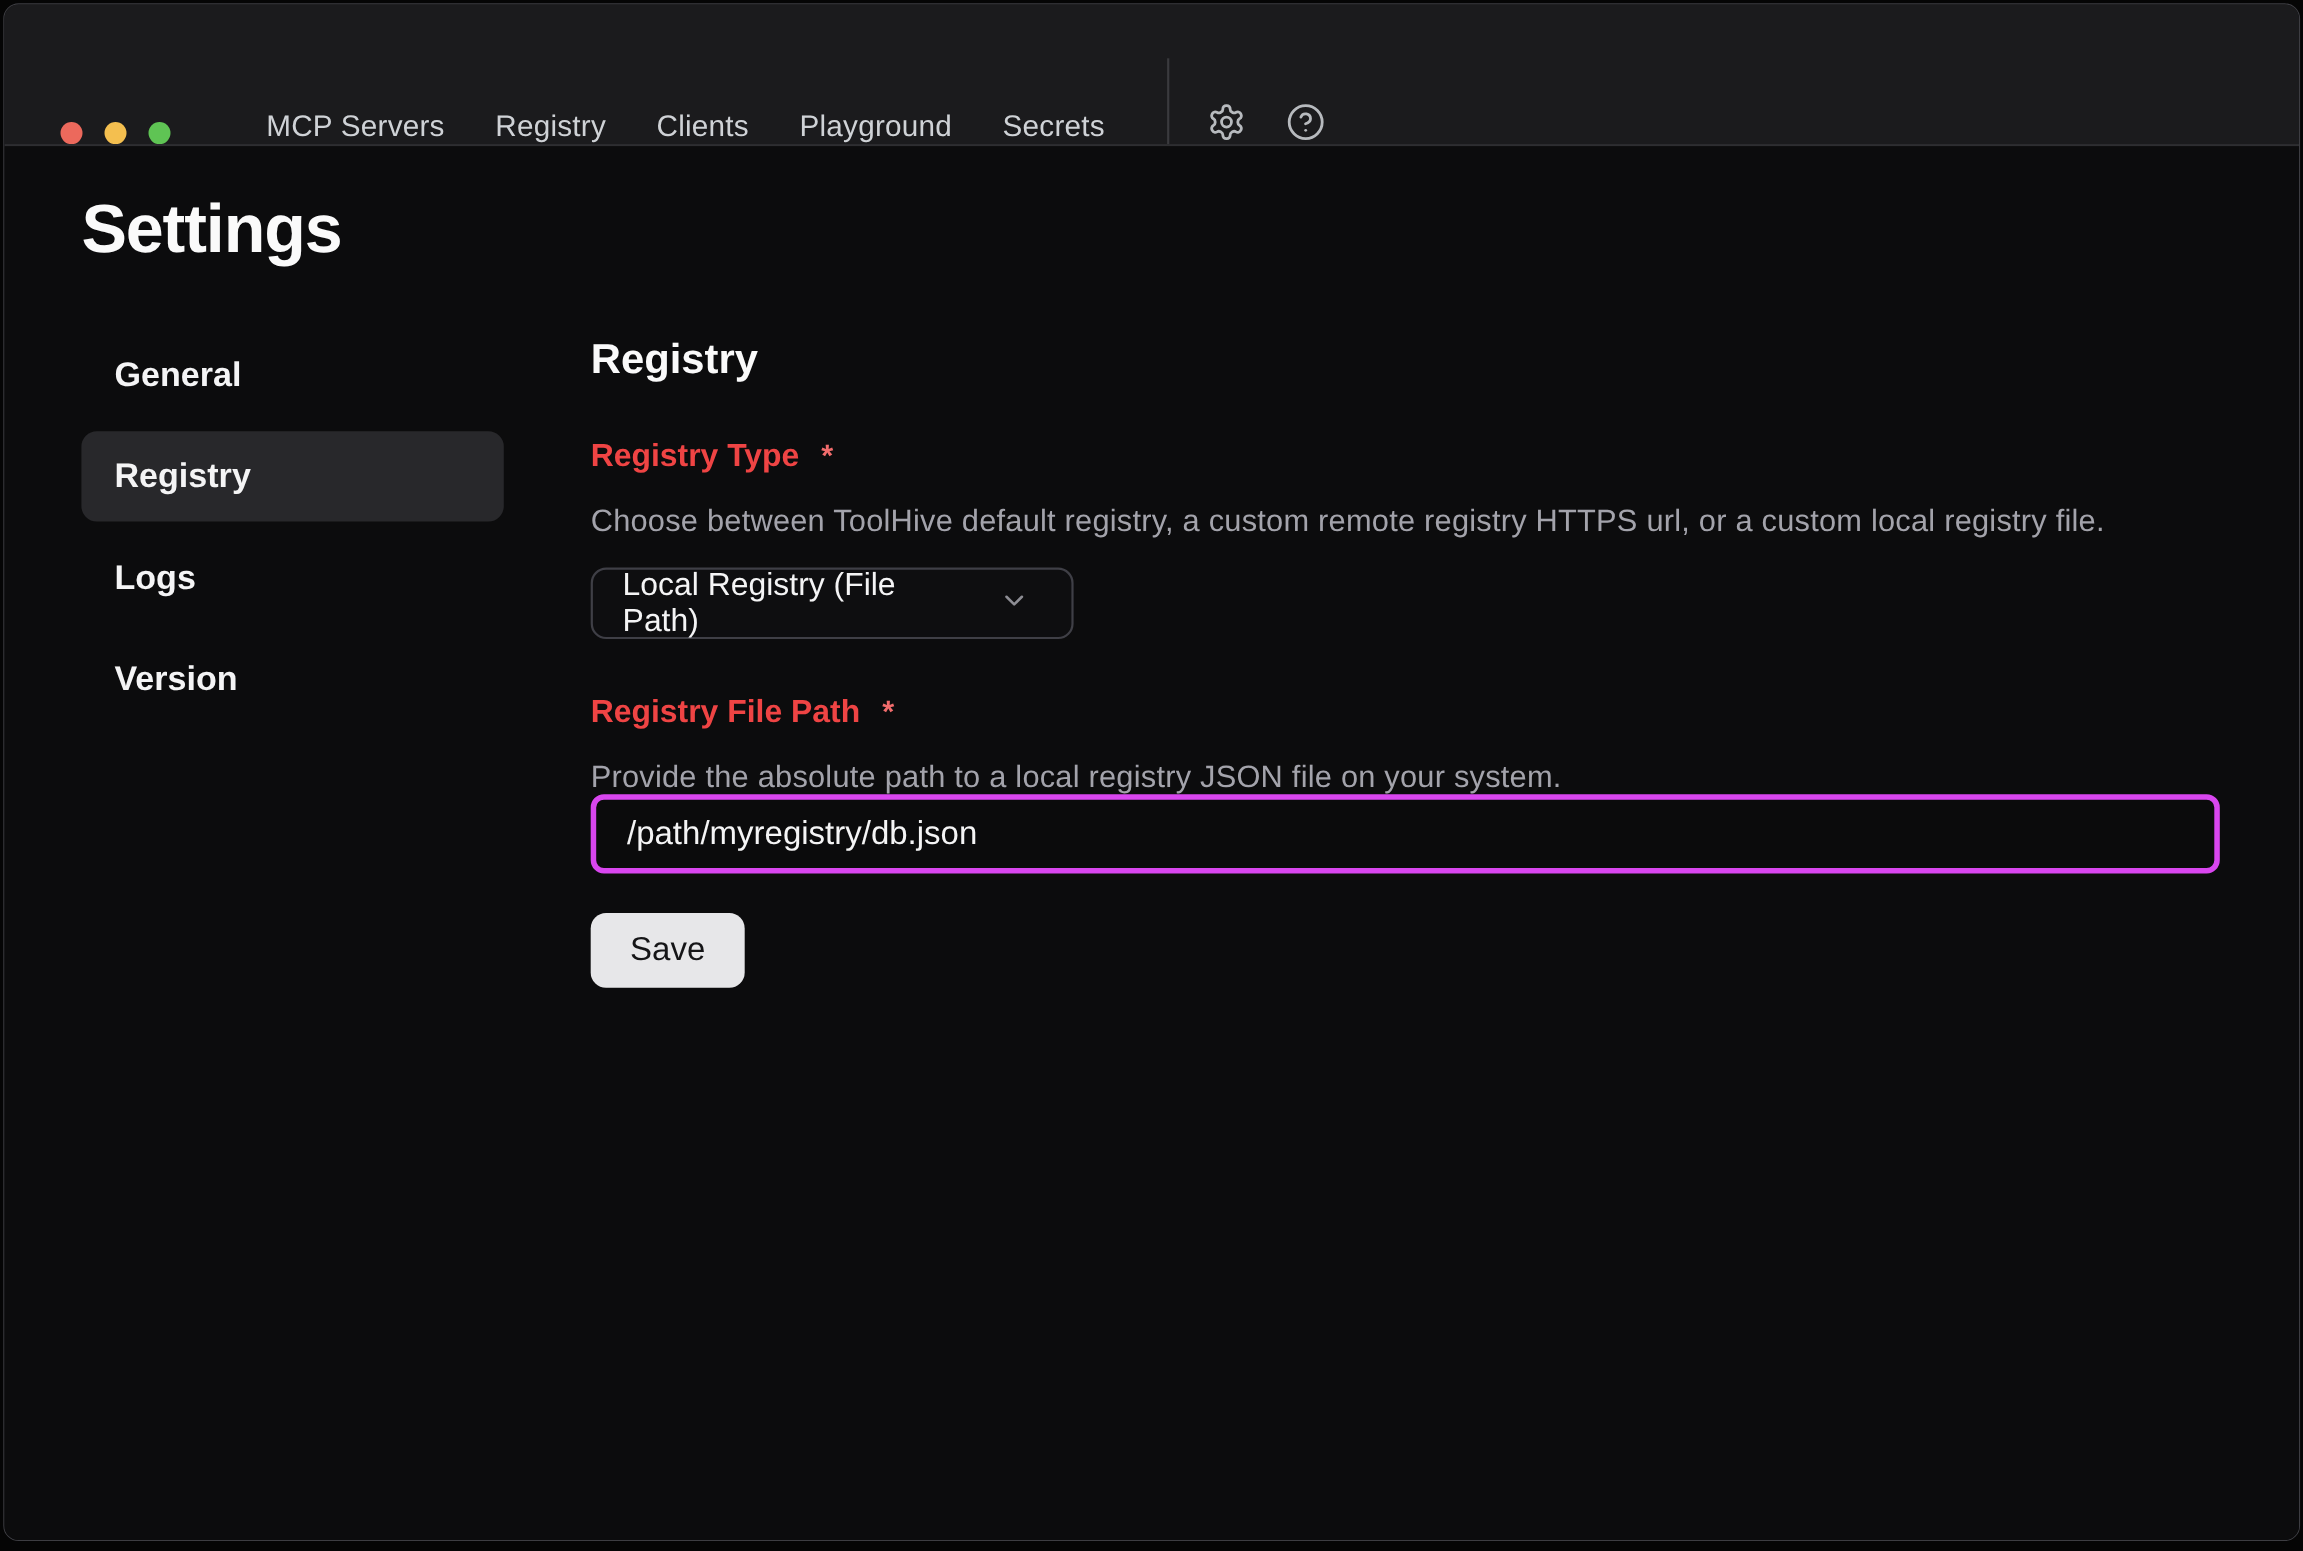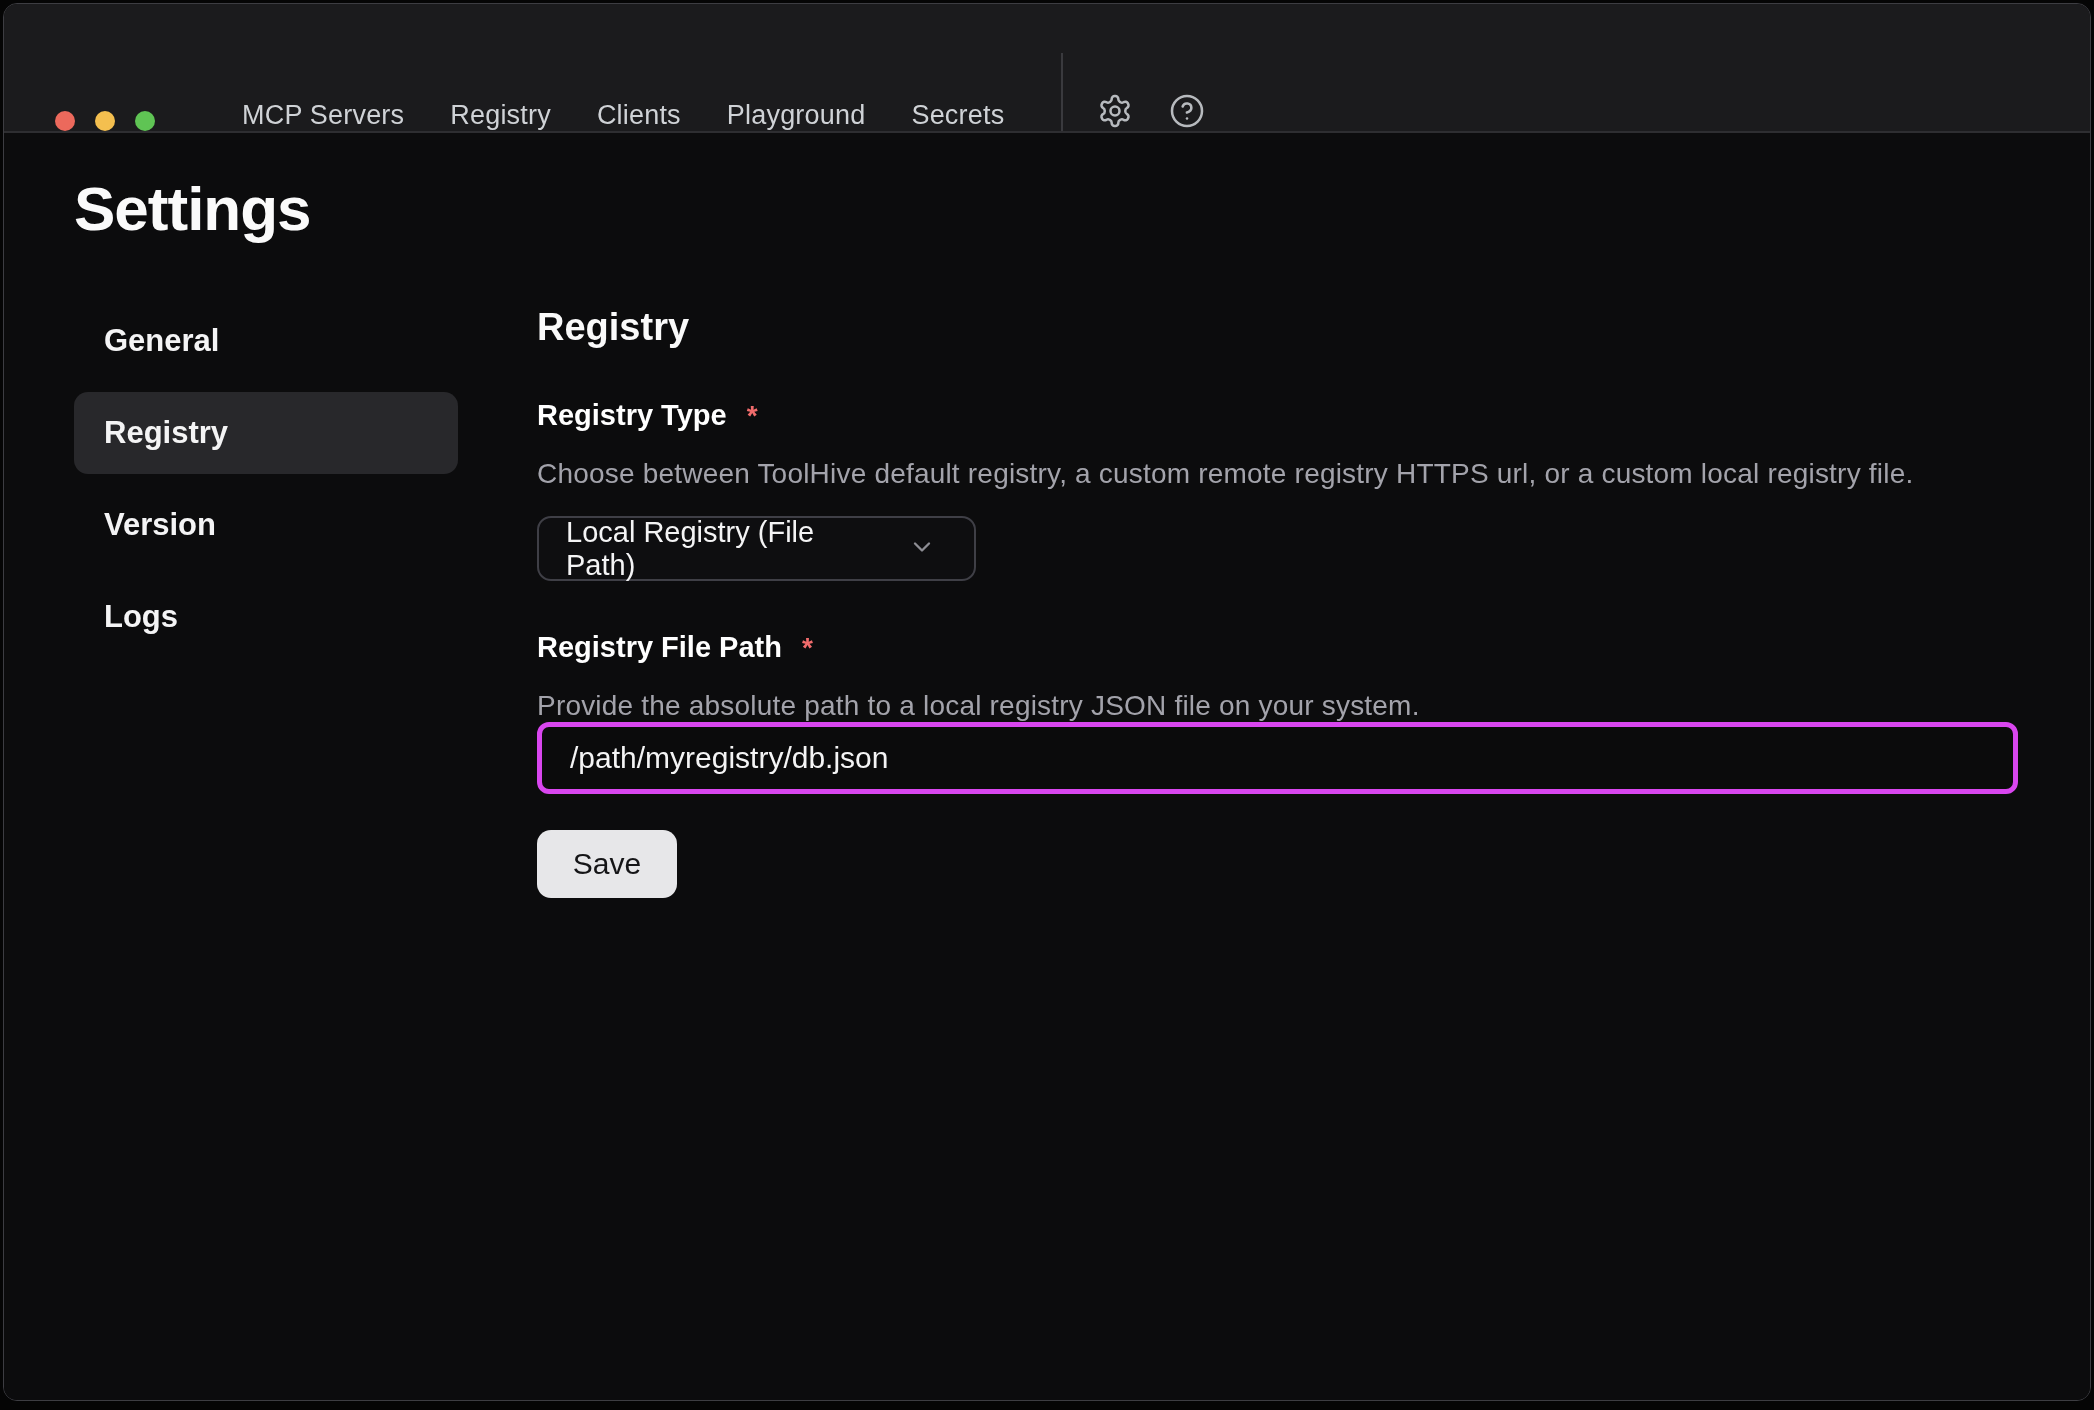--- a/index.html
+++ b/index.html
@@ -58,21 +58,21 @@
     height: 82px; border-radius: 14px; display: flex; align-items: center;
     padding: 0 30px;
     color: #f4f4f5; font-size: 31px; font-weight: 600;
   }
   .side-item.active { background: #28282b; }
 
   .main { margin-left: 79px; width: 1489px; }
   .main-heading { color: #fafafa; font-size: 38px; font-weight: 700; margin-top: 6px; }
 
   .field-label-row { display: flex; align-items: baseline; margin-top: 50px; }
-  .field-label { color: #ffffff; font-size: 29px; font-weight: 600; }
+  .field-label { color: #ef4444; font-size: 29px; font-weight: 600; }
   .req { color: #f16c6c; font-size: 28px; font-weight: 600; margin-left: 20px; }
   .field-desc { color: #a3a3ab; font-size: 28px; margin-top: 26px; letter-spacing: .2px; }
 
   .select-trigger {
     margin-top: 26px;
     width: 439px; height: 65px;
     border: 2px solid #3f3f46; border-radius: 14px;
     background: #0e0e10;
     display: flex; align-items: center; justify-content: space-between;
     padding: 0 38px 0 27px;
@@ -144,22 +144,22 @@
     </div>
   </div>
 
   <div class="content">
     <h1 class="page-title">Settings</h1>
 
     <div class="columns">
       <div class="sidebar">
         <div class="side-item">General</div>
         <div class="side-item active">Registry</div>
+        <div class="side-item">Logs</div>
         <div class="side-item">Version</div>
-        <div class="side-item">Logs</div>
       </div>
 
       <div class="main">
         <h2 class="main-heading">Registry</h2>
 
         
         <div class="field-label-row">
           <span class="field-label">Registry Type</span>
           <span class="req">*</span>
         </div>

